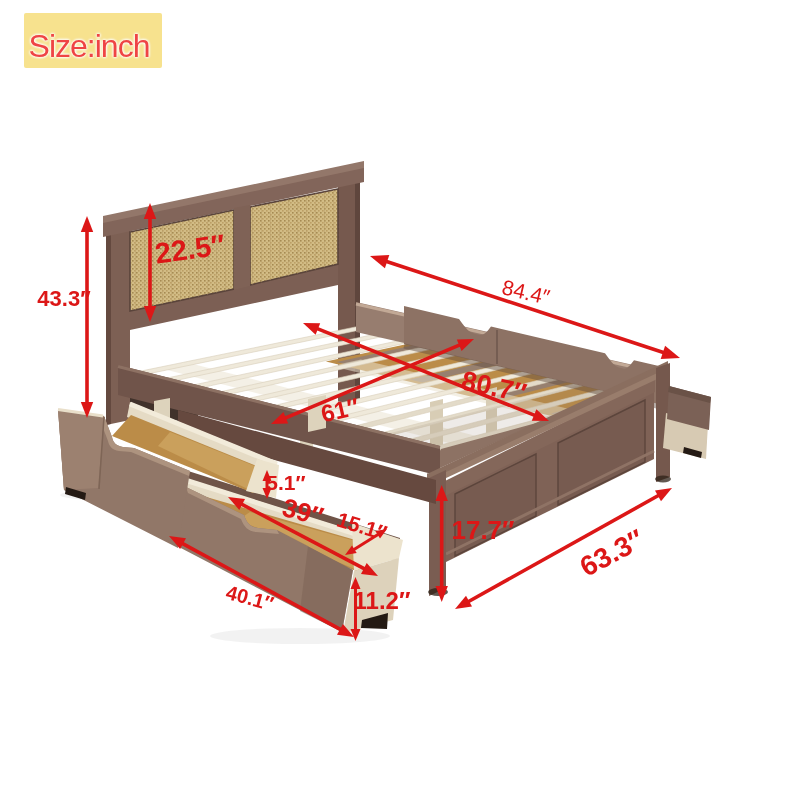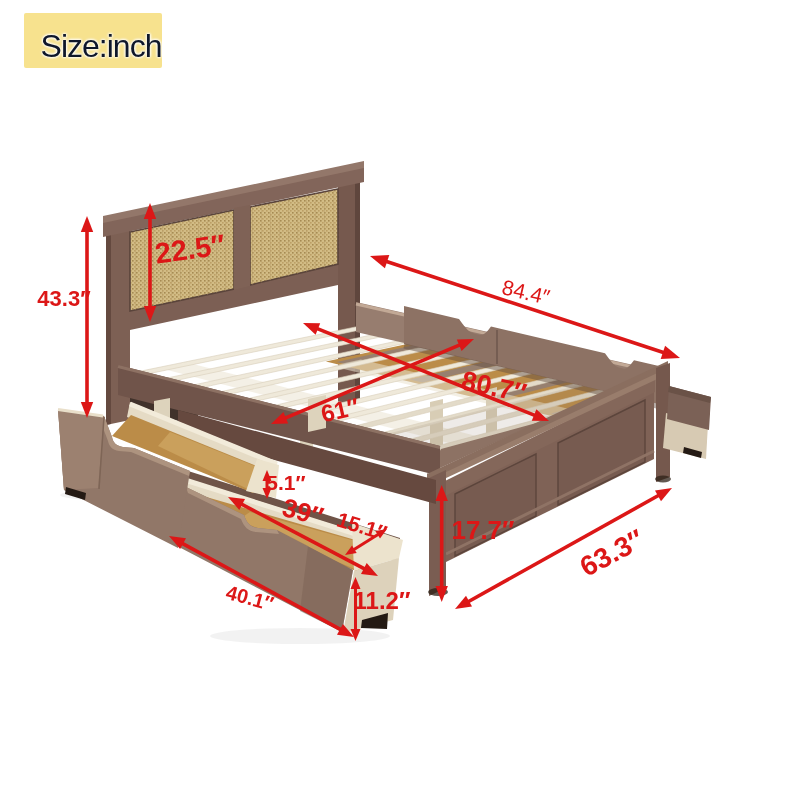--- a/index.html
+++ b/index.html
@@ -233,16 +233,16 @@
 <line x1="465.5" y1="603.2" x2="661.5" y2="493.8" stroke="#dc1717" stroke-width="3.6"></line>
       <polygon points="455.0,609.0 472.0,606.6 466.0,595.8" fill="#dc1717"></polygon>
       <polygon points="672.0,488.0 661.0,501.2 655.0,490.4" fill="#dc1717"></polygon>
 
 <text x="612" y="553" transform="rotate(-28 612 553)" font-family="Liberation Sans, sans-serif" font-size="28" font-weight="bold" fill="#dc1717" text-anchor="middle" dominant-baseline="central">63.3″</text>
 </svg>
 
 <div style="position:absolute; left:24px; top:13px; width:138px; height:55px;
      background:#f7e28e; border-radius:2px;"></div>
 
-<div style="position:absolute; left:32px; top:19px; width:138px; height:55px;
+<div style="position:absolute; left:20px; top:19px; width:138px; height:55px;
      display:flex; align-items:center; justify-content:center;
-     font-size:32px; letter-spacing:-1px; color:#0f172a; text-shadow:0 0 3px #fff, 0 0 3px #fff, 0 0 3px #fff;">Size:inch</div>
+     font-size:32px; letter-spacing:-1px; color:#ef4444; text-shadow:0 0 3px #fff, 0 0 3px #fff, 0 0 3px #fff;">Size:inch</div>
 </div>
 
 </body></html>

